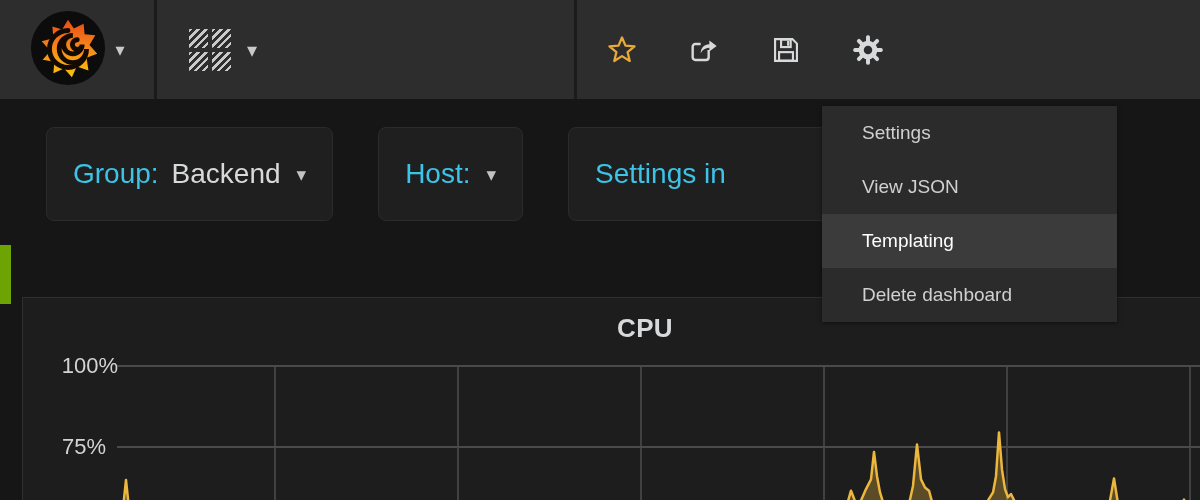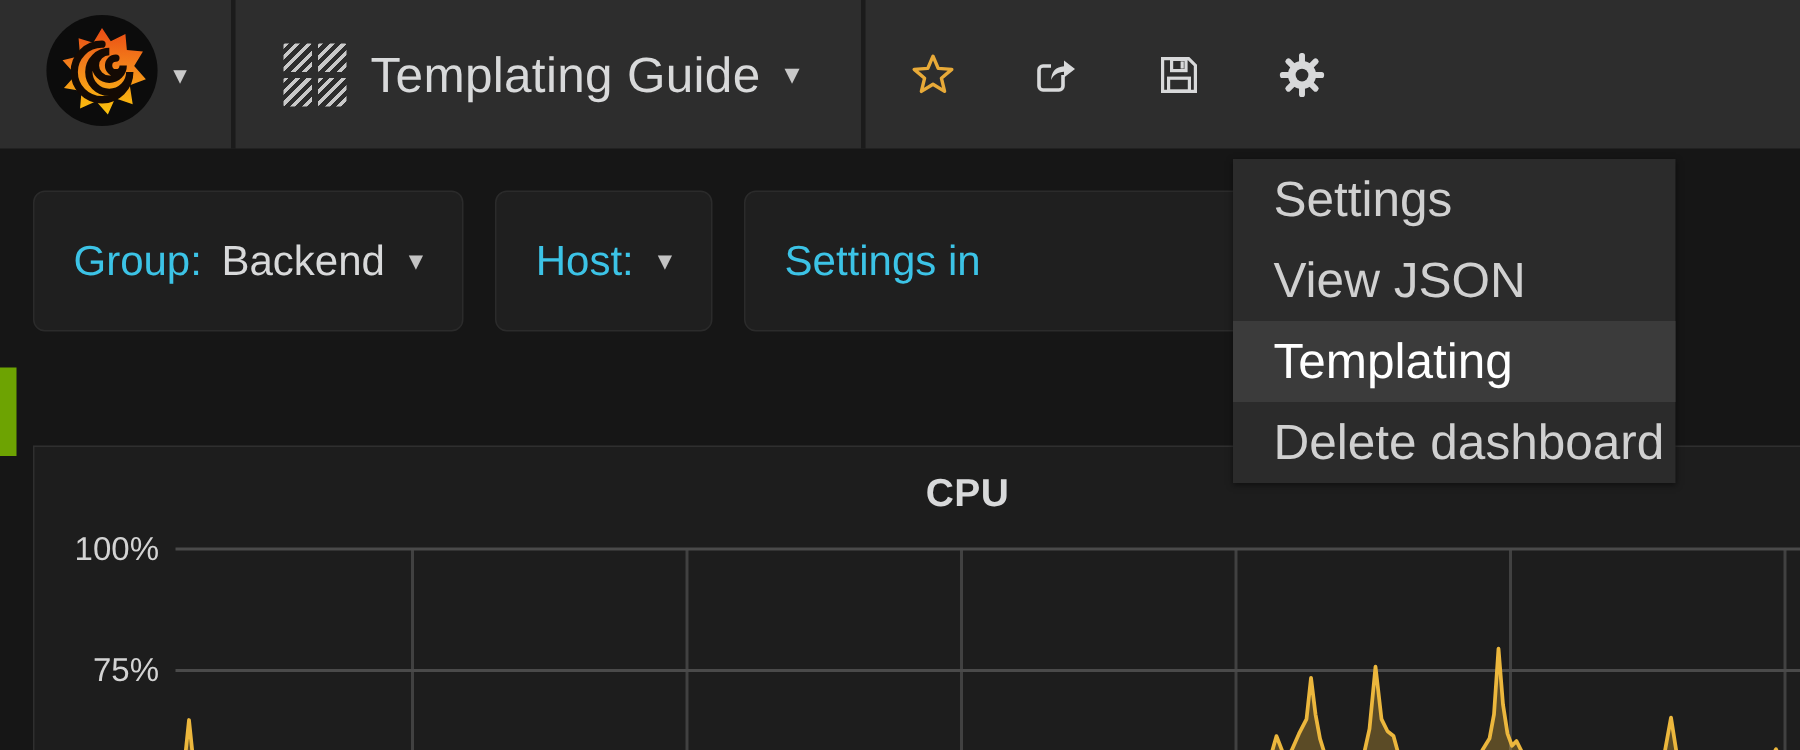--- a/index.html
+++ b/index.html
@@ -30,21 +30,21 @@
     background:repeating-linear-gradient(135deg,#c9c9c9 0 2.5px,#2d2d2d 2.5px 5.5px);
     border-radius:1px;
   }
   .dash-title{color:#d8d9da;font-size:33px;letter-spacing:.2px;margin-right:16px;white-space:nowrap;}
   .icon-btn{display:flex;align-items:center;justify-content:center;width:34px;height:34px;}
   
   .var-row{position:absolute;left:22px;top:127px;display:flex;gap:21px;z-index:4;}
   .var-box{
     height:94px;background:#1f1f1f;border:1px solid #2b2b2b;border-radius:8px;
     display:flex;align-items:center;padding:0 26px;box-sizing:border-box;
-    font-size:28px;white-space:nowrap;
+    font-size:28px;white-space:nowrap;margin-left:24px;
   }
   .var-box .v-label{color:#3cc3e6;}
   .var-box .v-value{color:#d8d9da;margin-left:13px;}
   .var-box .caret{margin-left:16px;color:#c3c3c3;font-size:19px;}
   .var-box.clipped{width:400px;overflow:hidden;}
   
   .row-toggle{position:absolute;left:0;top:245px;width:11px;height:59px;background:#6da302;z-index:2;}
   
   .panel{
     position:absolute;left:22px;top:297px;width:1246px;height:400px;
@@ -57,21 +57,21 @@
   .ytick{
     position:absolute;width:70px;text-align:right;color:#d3d3d3;font-size:22px;z-index:2;
   }
   #chart-svg{position:absolute;left:0;top:0;z-index:2;pointer-events:none;}
   
   .menu{
     position:absolute;left:822px;top:106px;width:295px;background:#2b2b2b;z-index:10;
     box-shadow:0 1px 4px rgba(0,0,0,.5);
   }
   .menu-item{
-    height:54px;line-height:54px;padding-left:27px;font-size:33px;color:#d0d0d0;
+    height:54px;line-height:54px;padding-left:40px;font-size:19px;color:#d0d0d0;
     white-space:nowrap;cursor:pointer;
   }
   .menu-item.active{background:#3b3b3b;color:#ffffff;}
 </style>
 </head>
 <body>
 
 <div id="screen">
 
   <div class="topbar">
@@ -93,21 +93,20 @@
       <span class="caret small">▾</span>
     </div>
 
     <div class="dash-section">
       <span class="grid-icon">
         <span></span>
           <span></span>
           <span></span>
           <span></span>
       </span>
-      <span class="dash-title">Templating Guide</span>
       <span class="caret">▾</span>
     </div>
 
     <div class="actions-section">
       <span class="icon-btn" title="">
         <svg width="32" height="32" viewBox="0 0 24 24">
           <path d="M12 2.6l2.6 6.1 6.8.5-5.2 4.4 1.6 6.6L12 16.6l-5.8 3.6 1.6-6.6-5.2-4.4 6.8-.5z" fill="none" stroke="#e8aa38" stroke-width="1.7" stroke-linejoin="round"></path>
         </svg>
       </span>
       <span class="icon-btn">
@@ -153,21 +152,21 @@
       <span class="v-label">Settings in</span>
     </div>
   </div>
 
   <div class="row-toggle"></div>
 
   <div class="panel">
     <div class="panel-title">CPU</div>
   </div>
 
-  <div class="ytick" style="left:36px;top:353px;">100%</div>
+  <div class="ytick" style="left:48px;top:353px;">100%</div>
   <div class="ytick" style="left:36px;top:434px;">75%</div>
 
   <svg id="chart-svg" width="1200" height="500">
       <line x1="275" x2="275" y1="366" y2="500" stroke="#414141" stroke-width="2"></line>
       <line x1="458" x2="458" y1="366" y2="500" stroke="#414141" stroke-width="2"></line>
       <line x1="641" x2="641" y1="366" y2="500" stroke="#414141" stroke-width="2"></line>
       <line x1="824" x2="824" y1="366" y2="500" stroke="#414141" stroke-width="2"></line>
       <line x1="1007" x2="1007" y1="366" y2="500" stroke="#414141" stroke-width="2"></line>
       <line x1="1190" x2="1190" y1="366" y2="500" stroke="#414141" stroke-width="2"></line>
       <line x1="117" x2="1200" y1="366" y2="366" stroke="#4a4a4a" stroke-width="2"></line>

